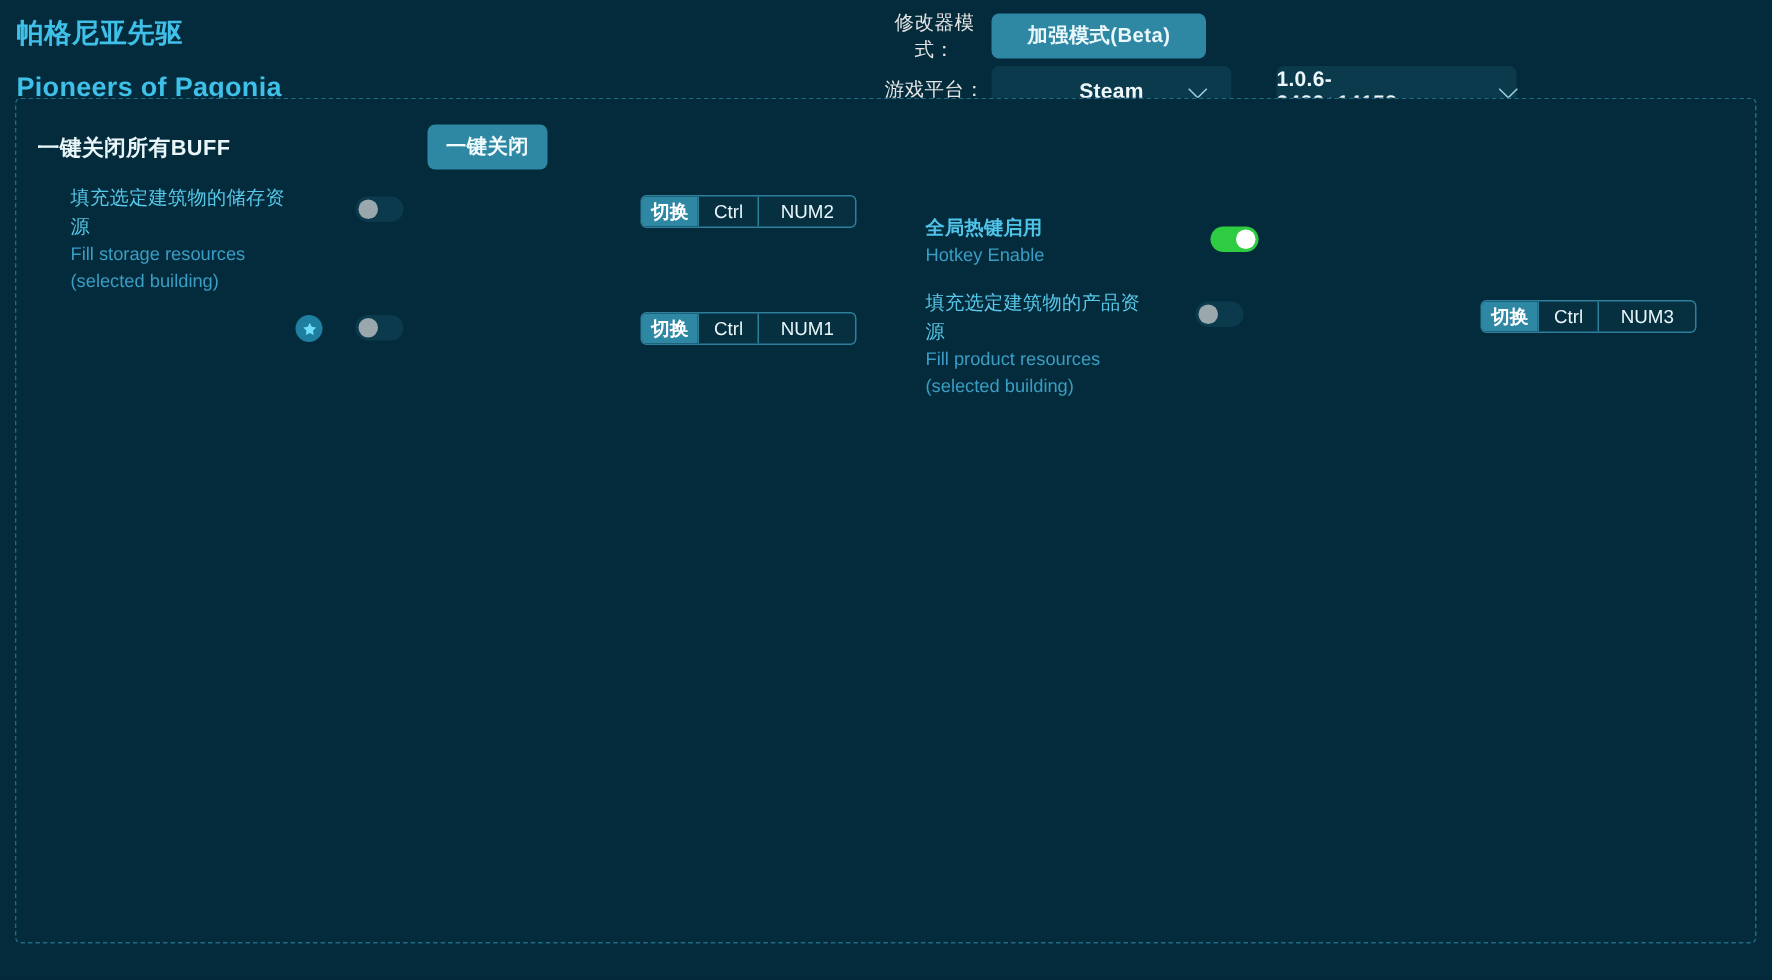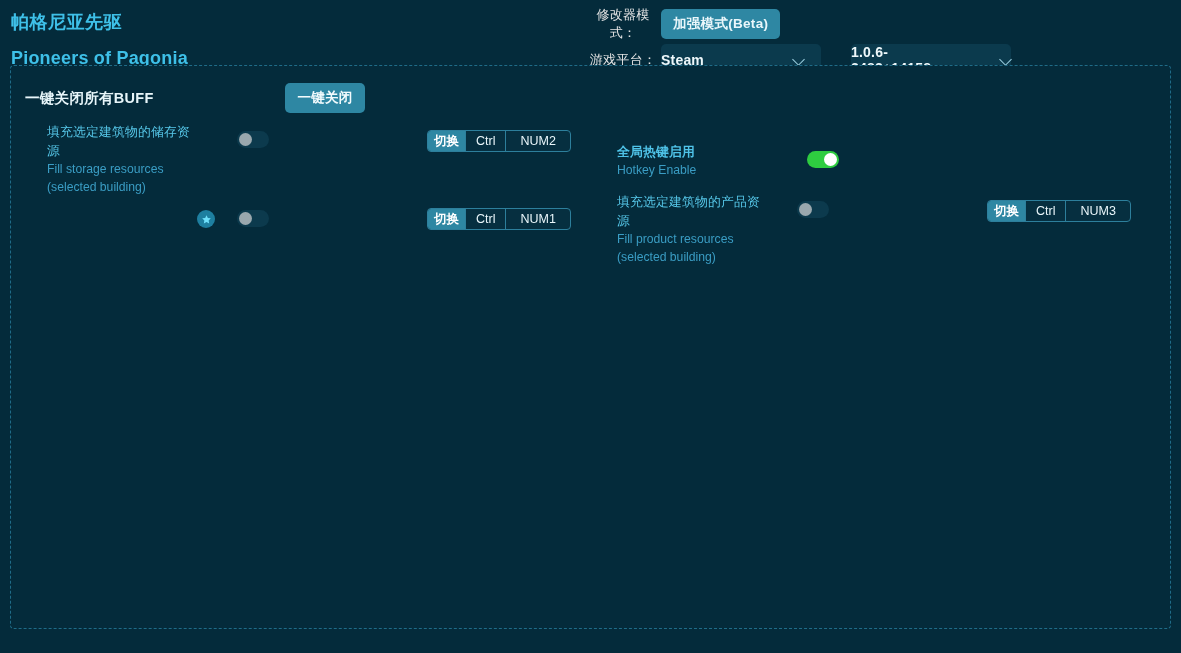--- a/index.html
+++ b/index.html
@@ -69,32 +69,33 @@
   }
 
   .mode-btn {
     background: #2e87a3;
     color: #eaf7fb;
     font-size: 13.5px;
     font-weight: bold;
     border: none;
     border-radius: 5px;
     height: 30px;
-    padding: 0 12px;
+    padding: 0 24px;
     cursor: pointer;
     letter-spacing: 0.3px;
     font-family: inherit;
   }
 
   .dropdown {
     background: #0b3a4d;
     border-radius: 5px;
     height: 32px;
     display: flex;
     align-items: center;
+    justify-content: center;
     position: relative;
     cursor: pointer;
     color: #eef8fb;
     font-size: 14px;
     font-weight: bold;
     letter-spacing: 0.2px;
   }
   .dd-platform { width: 160px; }
   .dd-version  { width: 160px; margin-left: 30px; gap: 37px; }
 

